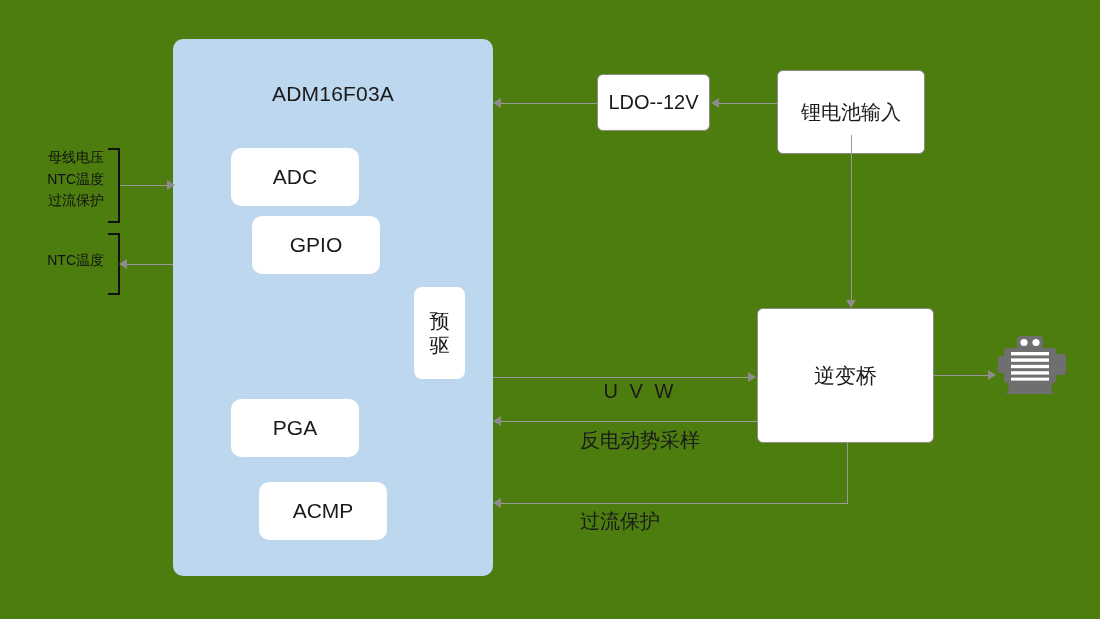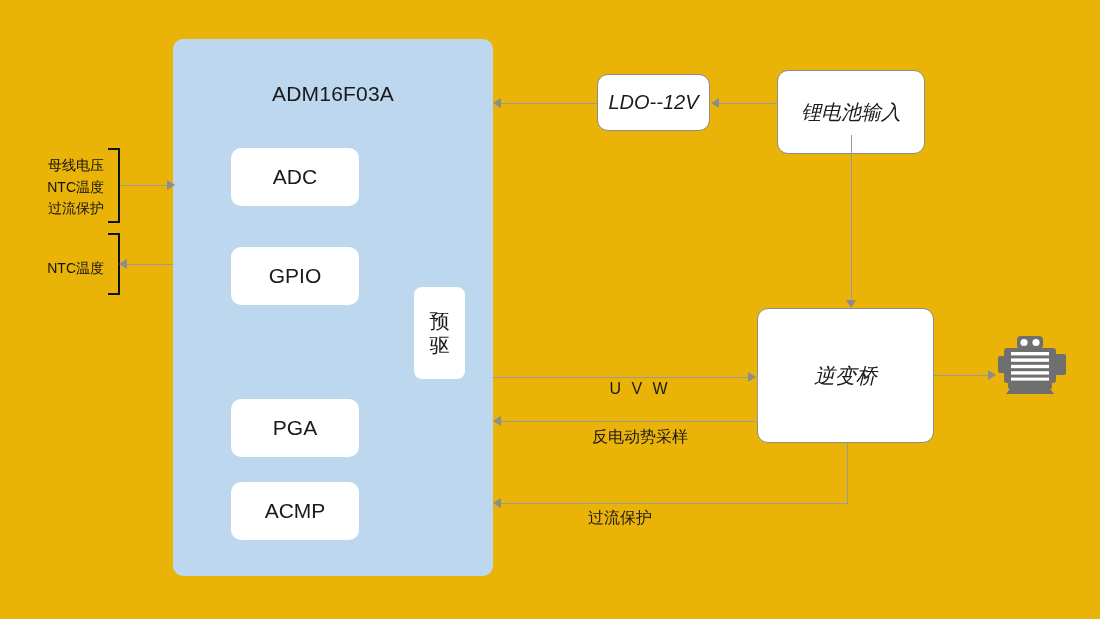--- a/index.html
+++ b/index.html
@@ -8,21 +8,21 @@
     background: #ffffff;
   }
   body {
     font-family: "Liberation Sans", "DejaVu Sans", sans-serif;
     color: #1a1a1a;
   }
   #canvas {
     position: relative;
     width: 1100px;
     height: 619px;
-    background: #eab308;
+    background: #4d7c0f;
     overflow: hidden;
   }
   .abs { position: absolute; }
 
   
   .mcu-panel {
     left: 173px;
     top: 39px;
     width: 320px;
     height: 537px;
@@ -65,40 +65,38 @@
     justify-content: center;
     font-size: 20px;
     line-height: 1.22;
     color: #1a1a1a;
   }
 
   
   .obox {
     background: #ffffff;
     border: 1.6px solid #8c8c8c;
-    border-radius: 11px;
+    border-radius: 6px;
     display: flex;
     align-items: center;
     justify-content: center;
     font-size: 20px;
     color: #1a1a1a;
     box-sizing: border-box;
-    font-style: italic;
   }
   .box-ldo  { left: 597px; top: 74px;  width: 113px; height: 57px; }
   .box-batt { left: 777px; top: 70px;  width: 148px; height: 84px; }
   .box-inv  { left: 757px; top: 308px; width: 177px; height: 135px; font-size: 21px; }
 
   
   .side-label {
     font-size: 14px;
     color: #111111;
     line-height: 1.55;
     text-align: right;
-    margin-top: 8px;
   }
   .lbl-inputs { left: 14px; top: 147px; width: 90px; }
   .lbl-led    { left: 14px; top: 250px; width: 90px; }
 
   
   .bracket {
     border: 2px solid #111111;
     border-left: none;
     box-sizing: border-box;
   }
@@ -119,43 +117,43 @@
   .arrow {
     width: 0; height: 0;
     border-style: solid;
   }
   .arrow-left  { border-width: 5px 8px 5px 0; border-color: transparent #8c8c8c transparent transparent; }
   .arrow-right { border-width: 5px 0 5px 8px; border-color: transparent transparent transparent #8c8c8c; }
   .arrow-down  { border-width: 8px 5px 0 5px; border-color: #8c8c8c transparent transparent transparent; }
 
   
   .edge-label {
-    font-size: 16px;
+    font-size: 20px;
     color: #1a1a1a;
     text-align: center;
   }
   .lbl-uvw  { left: 540px; top: 380px; width: 200px; letter-spacing: 3px; }
   .lbl-bemf { left: 530px; top: 427px; width: 220px; }
   .lbl-ocp  { left: 510px; top: 508px; width: 220px; }
 
   
   .motor { left: 998px; top: 334px; width: 76px; height: 62px; }
 </style>
 </head>
 <body>
 
 <div id="canvas">
 
   <div class="abs mcu-panel"></div>
   <div class="abs mcu-title">ADM16F03A</div>
 
   <div class="abs inner-block" style="top:148px;">ADC</div>
-  <div class="abs inner-block" style="top:247px;">GPIO</div>
+  <div class="abs inner-block" style="top:216px;margin-left:21px;">GPIO</div>
   <div class="abs inner-block" style="top:399px;">PGA</div>
-  <div class="abs inner-block" style="top:482px;">ACMP</div>
+  <div class="abs inner-block" style="top:482px;margin-left:28px;">ACMP</div>
 
   <div class="abs predrv">
     <span>预</span>
     <span>驱</span>
   </div>
 
   <div class="abs side-label lbl-inputs">
     <div>母线电压</div>
     <div>NTC温度</div>
     <div>过流保护</div>

